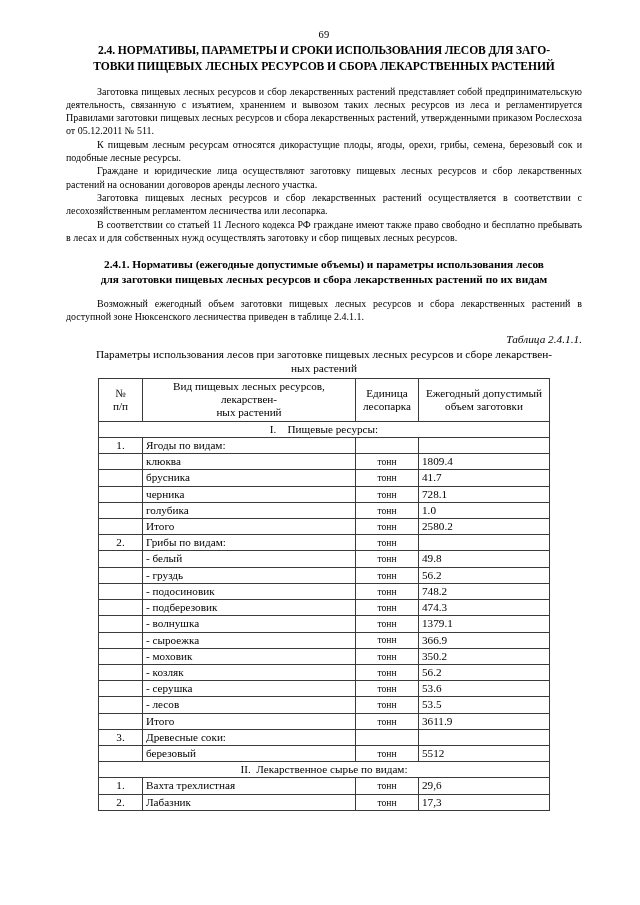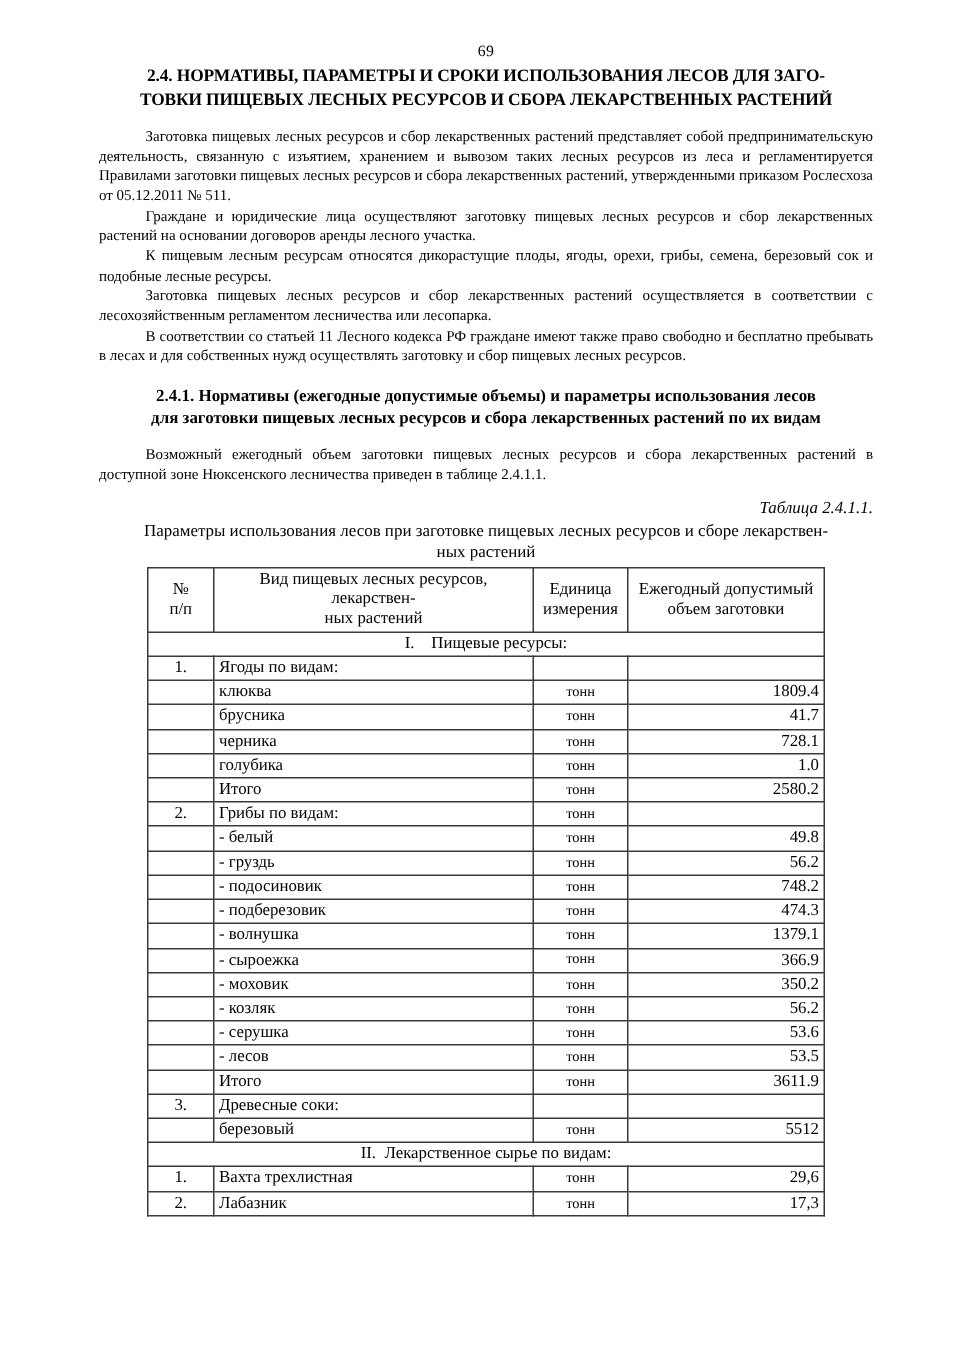--- a/index.html
+++ b/index.html
@@ -105,21 +105,21 @@
   th.hdr {
     text-align: center;
     font-size: 11.2px;
     line-height: 1.2;
     padding: 2px 2px;
   }
   td.num { text-align: center; }
   td.name { text-align: left; padding-left: 4px; }
   td.name-indent { text-align: left; padding-left: 57px; }
   td.unit { text-align: center; font-size: 9.6px; }
-  td.vol { text-align: right; }
+  td.vol { text-align: left; }
   td.section { text-align: center; }
   td.section .sec-inner {
     display: inline-block;
     text-align: left;
     white-space: pre;
   }
 </style>
 </head>
 <body>
 
@@ -129,22 +129,22 @@
     <div class="page-number">69</div>
 
     <h1 class="doc-heading">
       <span class="ln">2.4. НОРМАТИВЫ, ПАРАМЕТРЫ И СРОКИ ИСПОЛЬЗОВАНИЯ ЛЕСОВ ДЛЯ ЗАГО-</span>
       <span class="ln">ТОВКИ ПИЩЕВЫХ ЛЕСНЫХ РЕСУРСОВ И СБОРА ЛЕКАРСТВЕННЫХ РАСТЕНИЙ</span>
     </h1>
 
     <div class="gap-after-heading"></div>
 
     <p class="para">Заготовка пищевых лесных ресурсов и сбор лекарственных растений представляет собой предпринимательскую деятельность, связанную с изъятием, хранением и вывозом таких лесных ресурсов из леса и регламентируется Правилами заготовки пищевых лесных ресурсов и сбора лекарственных растений, утвержденными приказом Рослесхоза от 05.12.2011 № 511.</p>
+    <p class="para">К пищевым лесным ресурсам относятся дикорастущие плоды, ягоды, орехи, грибы, семена, березовый сок и подобные лесные ресурсы.</p>
     <p class="para">Граждане и юридические лица осуществляют заготовку пищевых лесных ресурсов и сбор лекарственных растений на основании договоров аренды лесного участка.</p>
-    <p class="para">К пищевым лесным ресурсам относятся дикорастущие плоды, ягоды, орехи, грибы, семена, березовый сок и подобные лесные ресурсы.</p>
     <p class="para">Заготовка пищевых лесных ресурсов и сбор лекарственных растений осуществляется в соответствии с лесохозяйственным регламентом лесничества или лесопарка.</p>
     <p class="para">В соответствии со статьей 11 Лесного кодекса РФ граждане имеют также право свободно и бесплатно пребывать в лесах и для собственных нужд осуществлять заготовку и сбор пищевых  лесных ресурсов.</p>
 
     <div class="gap-md"></div>
 
     <h2 class="sub-heading">
       <span class="ln">2.4.1. Нормативы (ежегодные допустимые объемы) и параметры использования лесов</span>
       <span class="ln">для заготовки пищевых лесных ресурсов и сбора лекарственных растений по их видам</span>
     </h2>
 
@@ -171,21 +171,21 @@
           <th class="hdr">
             <span>№</span><br>
             <span>п/п</span>
           </th>
           <th class="hdr">
             <span>Вид пищевых лесных ресурсов, лекарствен-</span><br>
             <span>ных растений</span>
           </th>
           <th class="hdr">
             <span>Единица</span><br>
-            <span>измерения</span>
+            <span>лесопарка</span>
           </th>
           <th class="hdr">
             <span>Ежегодный допустимый</span><br>
             <span>объем заготовки</span>
           </th>
         </tr>
       </thead>
       <tbody id="table-body">
           <tr>
             <td class="section" colspan="4"><span class="sec-inner">I. Пищевые ресурсы:</span></td>

